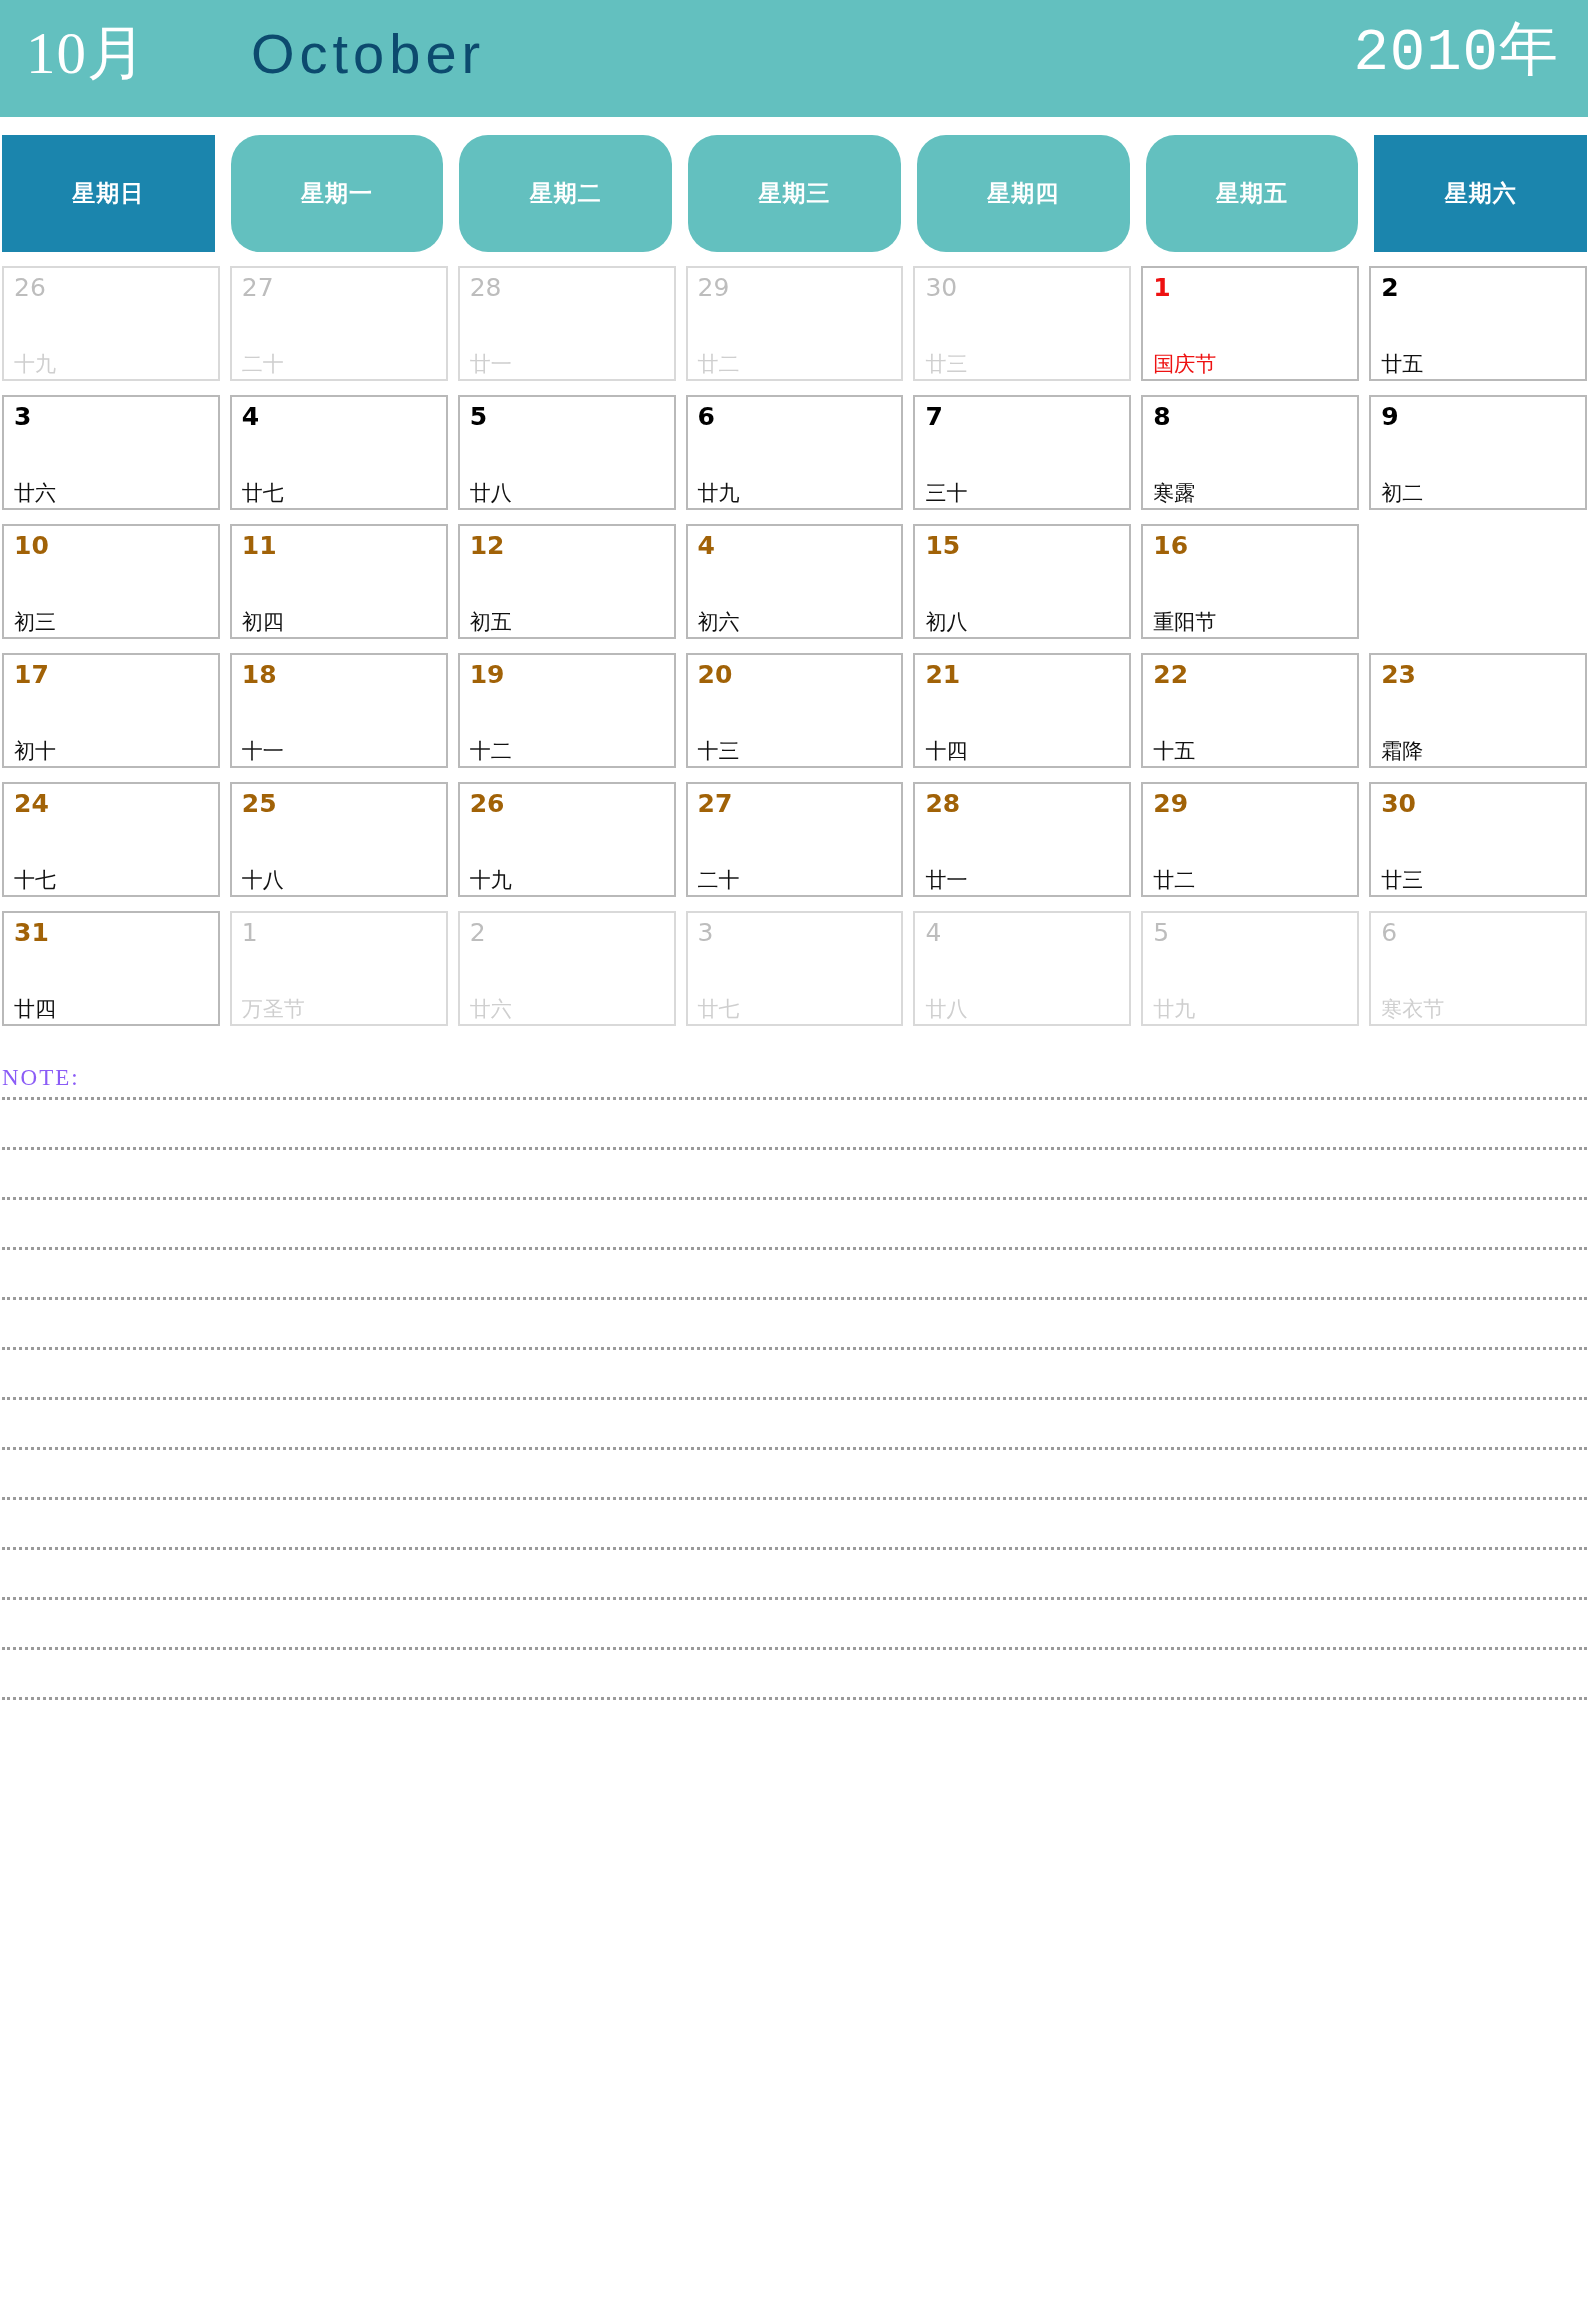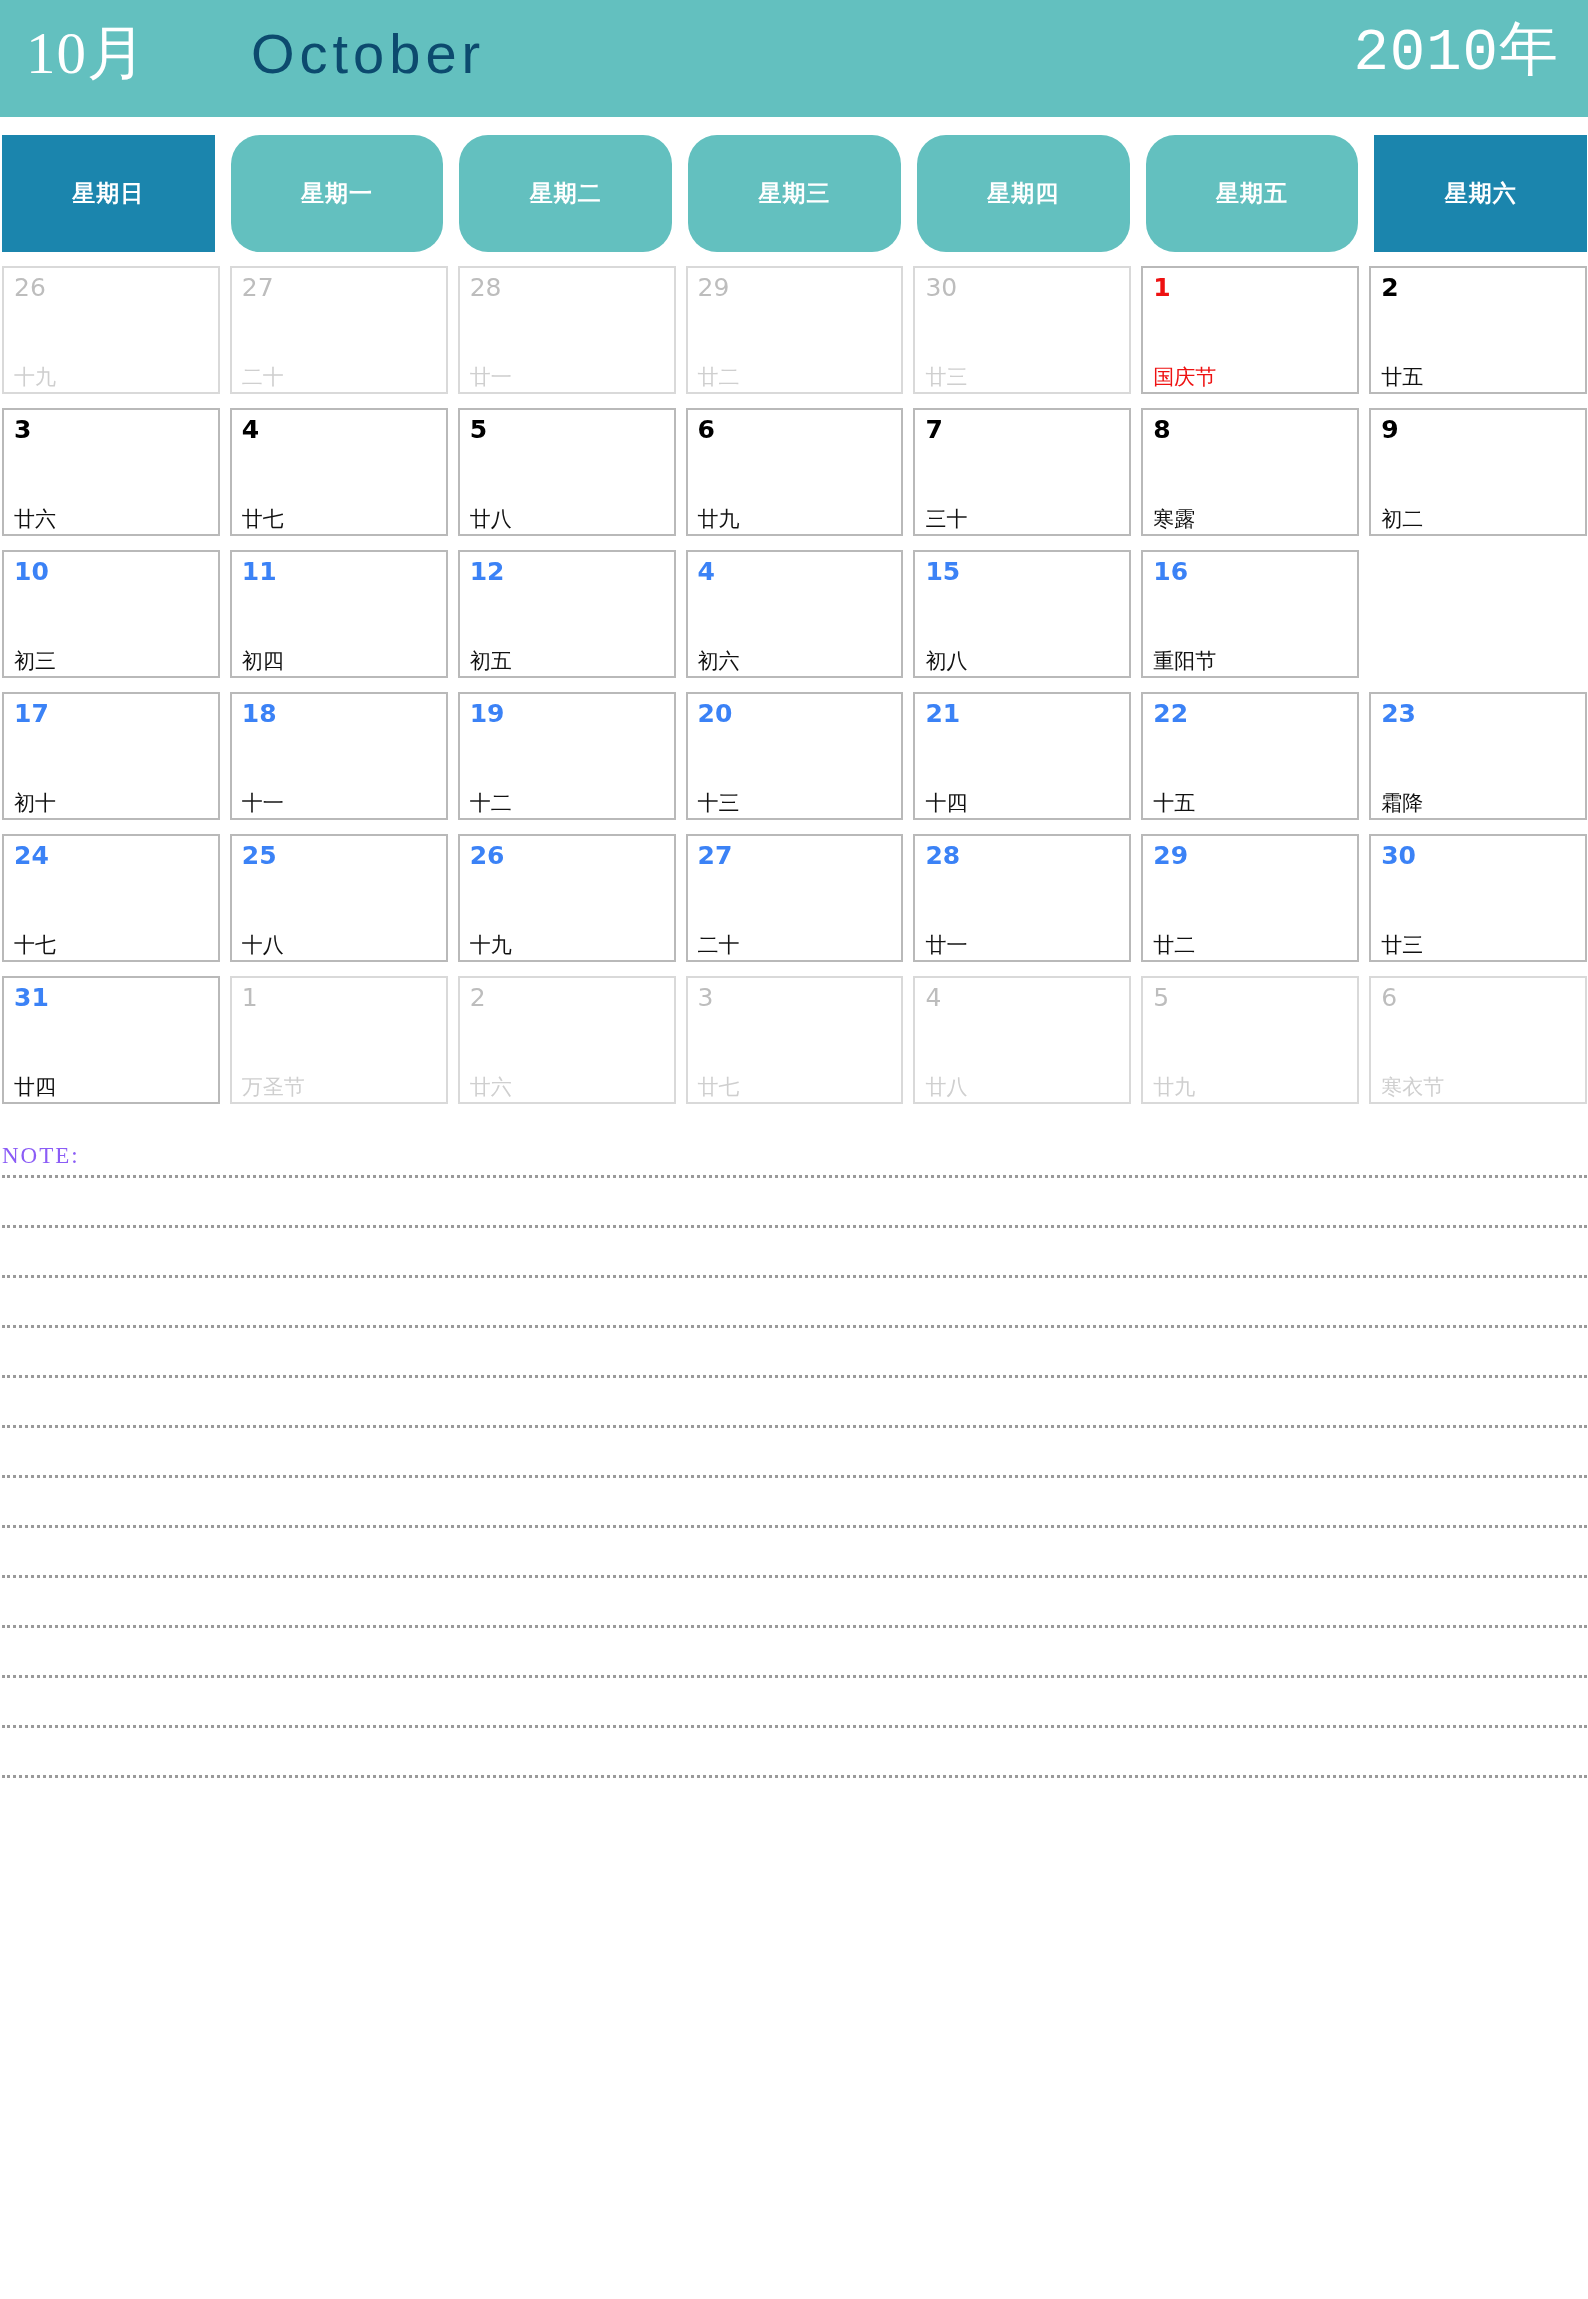--- a/index.html
+++ b/index.html
@@ -74,32 +74,32 @@
   .week{
     display:grid;
     grid-template-columns:repeat(7,1fr);
     column-gap:10px;
     padding:0 2px;
     margin-top:14px;
     box-sizing:border-box;
   }
   .day{
     position:relative;
-    height:128px;
+    height:115px;
     border:2px solid #b9b9b9;
     box-sizing:border-box;
     background:#ffffff;
   }
   .day .num{
     position:absolute;
     left:10px; top:6px;
     font-size:25px;
     font-weight:bold;
     line-height:1.1;
-    color:#3b82f6;
+    color:#a16207;
     font-family:"DejaVu Sans","Liberation Sans",sans-serif;
   }
   .day .lunar{
     position:absolute;
     left:10px; bottom:3px;
     font-size:21px;
     line-height:1.1;
     color:#111111;
     font-family:"Liberation Serif","DejaVu Serif",serif;
   }

